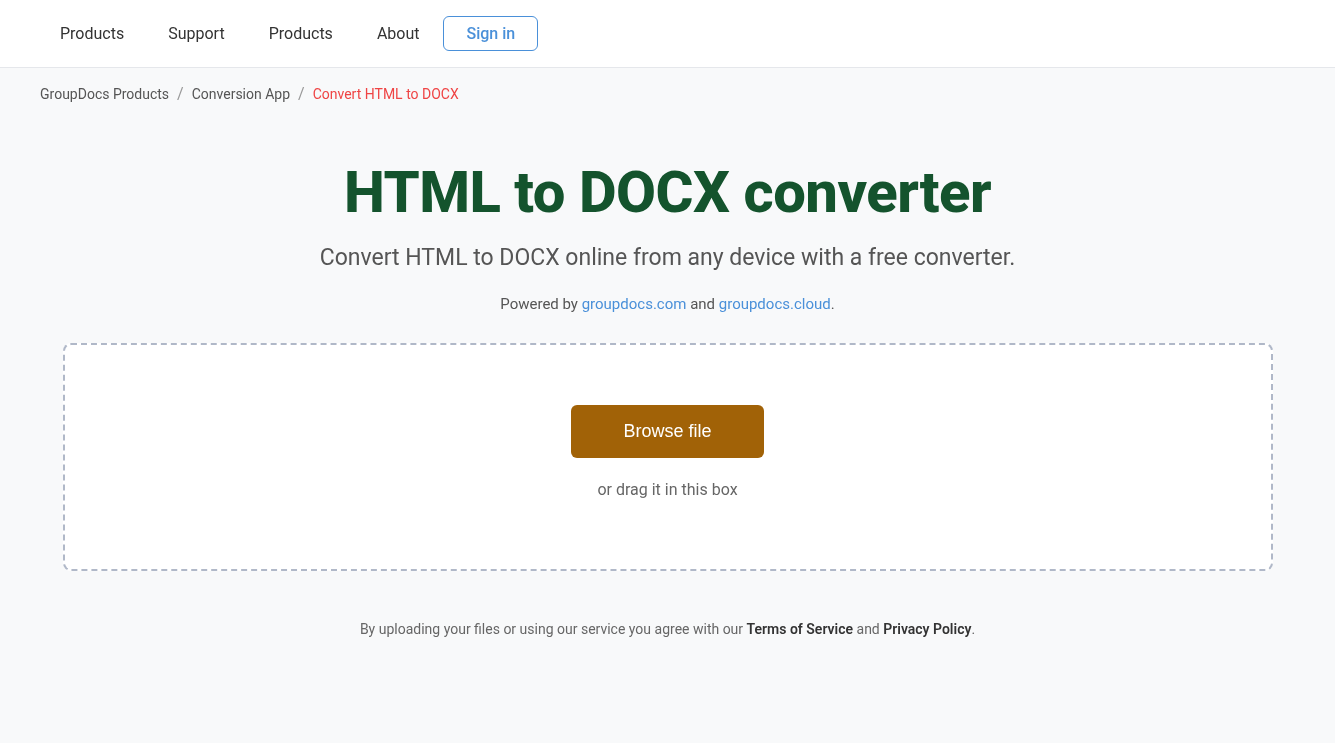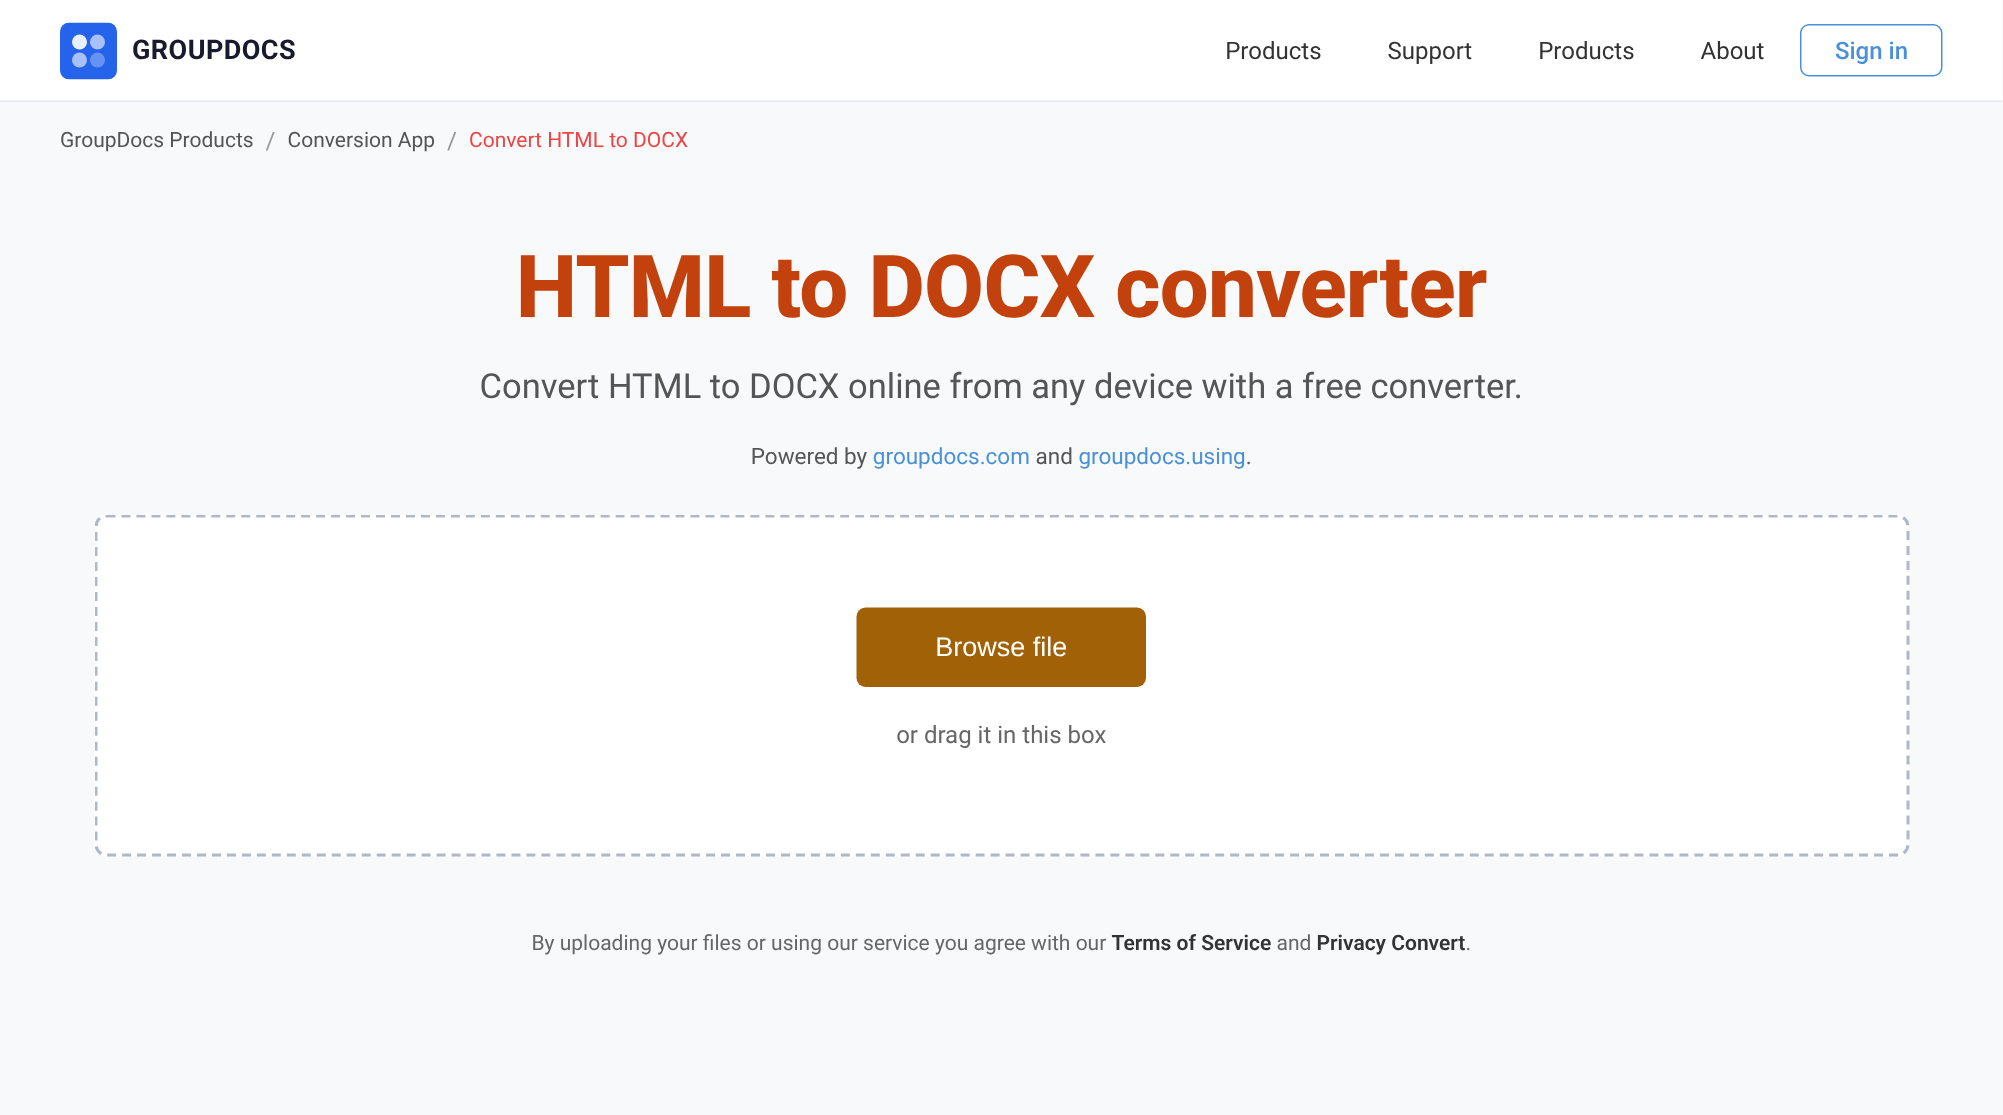--- a/index.html
+++ b/index.html
@@ -99,21 +99,21 @@
       display: flex;
       flex-direction: column;
       align-items: center;
       padding: 40px 20px 0;
       background: #f8f9fa;
     }
 
     .page-title {
       font-size: 58px;
       font-weight: 800;
-      color: #c2410c;
+      color: #14532d;
       text-align: right;
       line-height: 1.15;
       margin-bottom: 18px;
       letter-spacing: -0.5px;
     }
 
     .page-subtitle {
       font-size: 23px;
       color: #555;
       text-align: center;
@@ -177,30 +177,20 @@
     .footer-note a {
       color: #333;
       font-weight: 600;
       text-decoration: none;
     }
   </style>
 </head>
 <body>
 
 <header>
-  <a class="logo-area" href="#">
-    <svg class="logo-icon" viewBox="0 0 38 38" xmlns="http://www.w3.org/2000/svg">
-      <rect width="38" height="38" rx="6" fill="#2563eb"></rect>
-      <circle cx="13" cy="13" r="5" fill="white" opacity="0.9"></circle>
-      <circle cx="25" cy="13" r="5" fill="white" opacity="0.6"></circle>
-      <circle cx="13" cy="25" r="5" fill="white" opacity="0.6"></circle>
-      <circle cx="25" cy="25" r="5" fill="white" opacity="0.3"></circle>
-    </svg>
-    <span class="logo-text">GROUPDOCS</span>
-  </a>
 
   <nav>
     <a href="#">Products</a>
     <a href="#">Support</a>
     <a href="#">Products</a>
     <a href="#">About</a>
     <a href="#" class="sign-in-btn">Sign in</a>
   </nav>
 </header>
 
@@ -210,24 +200,24 @@
   <a href="#">Conversion App</a>
   <span class="breadcrumb-separator">/</span>
   <span class="breadcrumb-current">Convert HTML to DOCX</span>
 </div>
 
 <div class="main-content">
   <h1 class="page-title">HTML to DOCX converter</h1>
   <p class="page-subtitle">Convert HTML to DOCX online from any device with a free converter.</p>
 
   <p class="powered-by">
-    <span>Powered by </span><a href="#">groupdocs.com</a><span> and </span><a href="#">groupdocs.using</a><span>.</span>
+    <span>Powered by </span><a href="#">groupdocs.com</a><span> and </span><a href="#">groupdocs.cloud</a><span>.</span>
   </p>
 
   <div class="drop-zone">
     <button class="browse-btn">Browse file</button>
     <span class="drag-text">or drag it in this box</span>
   </div>
 </div>
 
 <div class="footer-note">
-  <span>By uploading your files or using our service you agree with our </span><a href="#">Terms of Service</a><span> and </span><a href="#">Privacy Convert</a><span>.</span>
+  <span>By uploading your files or using our service you agree with our </span><a href="#">Terms of Service</a><span> and </span><a href="#">Privacy Policy</a><span>.</span>
 </div>
 
 </body></html>

